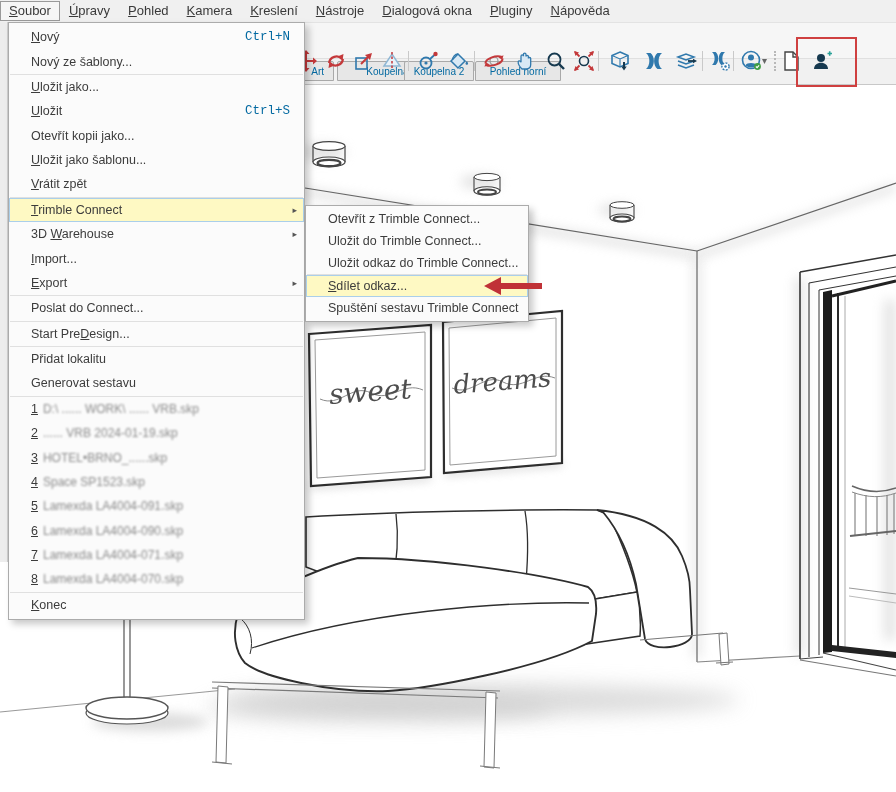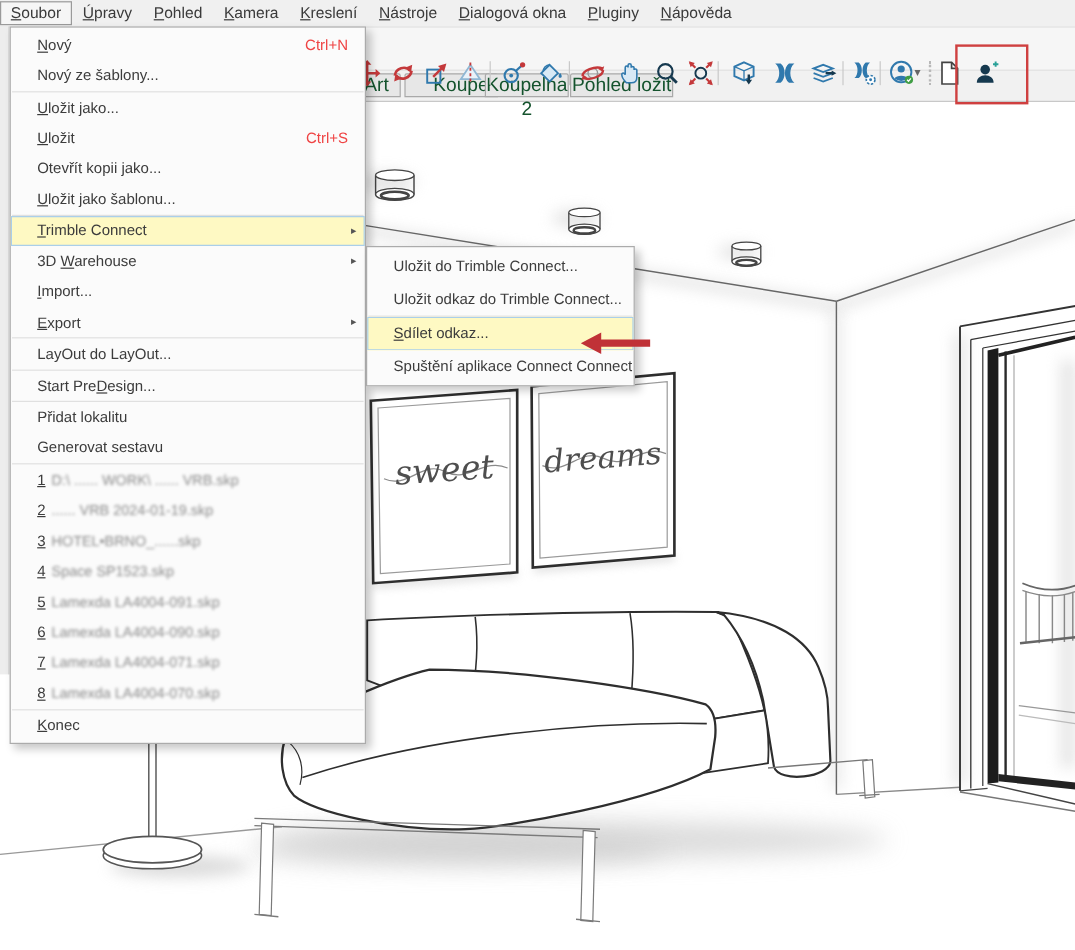--- a/index.html
+++ b/index.html
@@ -17,36 +17,36 @@
   .ti{position:absolute;top:27px;width:24px;height:24px;}
   .tsep{position:absolute;top:29px;width:1px;height:20px;background:#c9c9c9;}
   .caret{position:absolute;top:33px;font-size:10px;color:#666;}
   .grip{position:absolute;top:29px;width:3px;height:20px;border-left:2px dotted #b8b8b8;}
   .hl-box{position:absolute;left:796px;top:15px;width:57px;height:46px;
           border:2px solid #cf4040;z-index:6;}
   
   .tabsbar{position:absolute;left:0;top:58px;width:896px;height:26px;background:#f1f1f1;
            border-bottom:1px solid #c8c8c8;z-index:2;}
   .tab{position:absolute;top:3px;height:20px;line-height:20px;background:#e7e7e7;
-       border:1px solid #a9a9a9;border-radius:2px 2px 0 0;font-size:16px;color:#14532d;
+       border:1px solid #a9a9a9;border-radius:2px 2px 0 0;font-size:10px;color:#0369a1;
        text-align:center;box-sizing:border-box;}
   
   .viewport{position:absolute;left:0;top:84px;width:896px;height:708px;background:#fff;z-index:1;}
   
   .left-strip{position:absolute;left:0;top:22px;width:7px;height:540px;background:#ededed;
               border-right:1px solid #cfcfcf;z-index:5;}
   
   .menu-drop{position:absolute;left:8px;top:22px;width:297px;height:598px;background:#fbfbfb;
              border:1px solid #ababab;box-sizing:border-box;z-index:10;
              box-shadow:4px 4px 7px rgba(0,0,0,.22);display:flex;flex-direction:column;
              padding:2px 0;}
   .mi{flex:1;display:flex;align-items:center;padding:0 14px 0 22px;font-size:12.5px;
       color:#3c3c3c;position:relative;}
   .mi .lbl{flex:1;white-space:nowrap;}
-  .mi .sc{color:#ef4444;}
+  .mi .sc{color:#0369a1;font-family:Liberation Mono, monospace;}
   .mi .arr{position:absolute;right:7px;font-size:9px;color:#555;}
   .mi.hl{background:#fef9c3;box-shadow:inset 0 0 0 1px #aacfea;}
   .msep{height:1px;background:#e0e0e0;margin:0 1px;flex:none;}
   .mi .num{text-decoration:underline;margin-right:5px;}
   .mi .blurred{filter:blur(1.2px);color:#8a8a8a;font-size:12px;white-space:nowrap;}
   u{text-decoration:underline;}
   
   .submenu{position:absolute;left:305px;top:205px;width:224px;height:117px;background:#fbfbfb;
            border:1px solid #ababab;box-sizing:border-box;z-index:11;
            box-shadow:4px 4px 7px rgba(0,0,0,.22);display:flex;flex-direction:column;padding:2px 0;}
@@ -306,21 +306,21 @@
         <path d="M4 20c0-4 3.2-6.3 7-6.3s7 2.3 7 6.3z" fill="#16394f"></path>
         <path d="M17.5 4.5h4.5M19.7 2.3v4.4" stroke="#2aa198" stroke-width="1.6"></path>
       </svg></span>
   <div class="hl-box"></div>
 </div>
 
 <div class="tabsbar">
   <div class="tab" style="left:280px;width:54px;padding-left:18px;box-sizing:border-box;text-align:right;padding-right:9px;">Art</div>
   <div class="tab" style="left:337px;width:78px;padding-left:23px;">Koupelna</div>
   <div class="tab" style="left:404px;width:70px;">Koupelna 2</div>
-  <div class="tab" style="left:475px;width:86px;">Pohled ložit</div>
+  <div class="tab" style="left:475px;width:86px;">Pohled horní</div>
 </div>
 
 <div class="left-strip"></div>
 
 <div class="menu-drop">
   <div class="mi">
     <span class="lbl"><u>N</u>ový</span>
     <span class="sc">Ctrl+N</span>
     </div>
   <div class="mi">
@@ -332,40 +332,43 @@
     </div>
   <div class="mi">
     <span class="lbl"><u>U</u>ložit</span>
     <span class="sc">Ctrl+S</span>
     </div>
   <div class="mi">
     <span class="lbl">Otevřít kopii jako...</span>
     </div>
   <div class="mi">
     <span class="lbl"><u>U</u>ložit jako šablonu...</span>
+    </div>
+  <div class="mi">
+    <span class="lbl"><u>V</u>rátit zpět</span>
     </div>
   <div class="msep"></div>
   <div class="mi hl">
     <span class="lbl"><u>T</u>rimble Connect</span>
     <span class="arr">▸</span>
     </div>
   <div class="mi">
     <span class="lbl">3D <u>W</u>arehouse</span>
     <span class="arr">▸</span>
     </div>
   <div class="mi">
     <span class="lbl"><u>I</u>mport...</span>
     </div>
   <div class="mi">
     <span class="lbl"><u>E</u>xport</span>
     <span class="arr">▸</span>
     </div>
   <div class="msep"></div>
   <div class="mi">
-    <span class="lbl">LayOut do LayOut...</span>
+    <span class="lbl">Poslat do Connect...</span>
     </div>
   <div class="msep"></div>
   <div class="mi">
     <span class="lbl">Start Pre<u>D</u>esign...</span>
     </div>
   <div class="msep"></div>
   <div class="mi">
     <span class="lbl">Přidat lokalitu</span>
     </div>
   <div class="mi">
@@ -405,29 +408,32 @@
       <span class="blurred">Lamexda LA4004-070.skp</span>
     </div>
   <div class="msep"></div>
   <div class="mi">
     <span class="lbl"><u>K</u>onec</span>
     </div>
 </div>
 
 <div class="submenu">
   <div class="mi">
+    <span class="lbl">Otevřít z Trimble Connect...</span>
+    </div>
+  <div class="mi">
     <span class="lbl">Uložit do Trimble Connect...</span>
     </div>
   <div class="mi">
     <span class="lbl">Uložit odkaz do Trimble Connect...</span>
     </div>
   <div class="msep"></div>
   <div class="mi hl">
     <span class="lbl"><u>S</u>dílet odkaz...</span>
     </div>
   <div class="mi">
-    <span class="lbl">Spuštění aplikace Connect Connect</span>
+    <span class="lbl">Spuštění sestavu Trimble Connect</span>
     </div>
 </div>
 
 <svg class="annot-arrow" width="64" height="24" viewBox="0 0 64 24">
   <polygon points="6,12 23,3 23,9 64,9 64,15 23,15 23,21" fill="#c03237"></polygon>
 </svg>
 
 </body></html>

